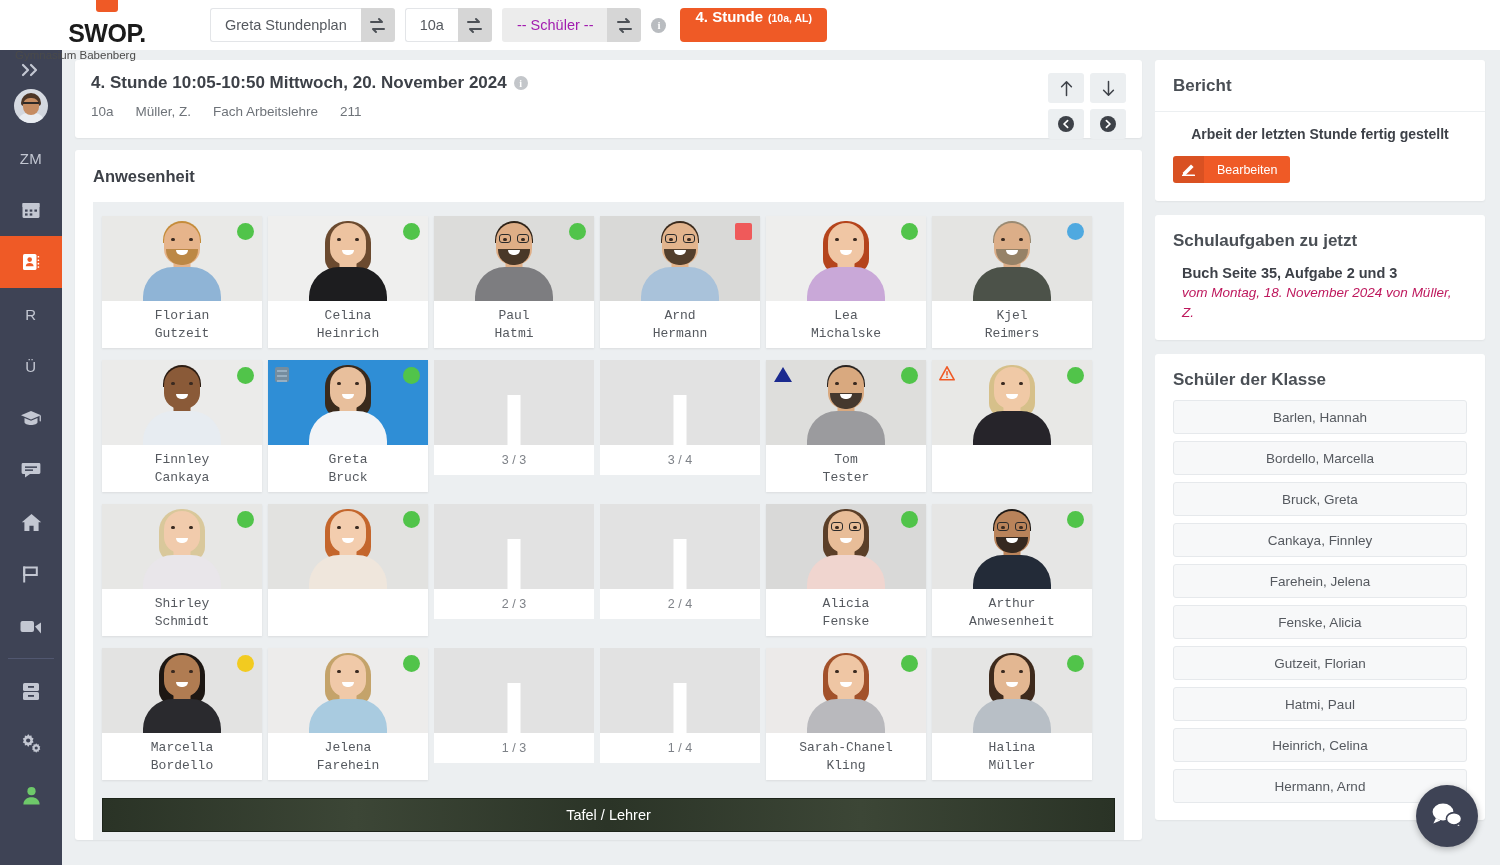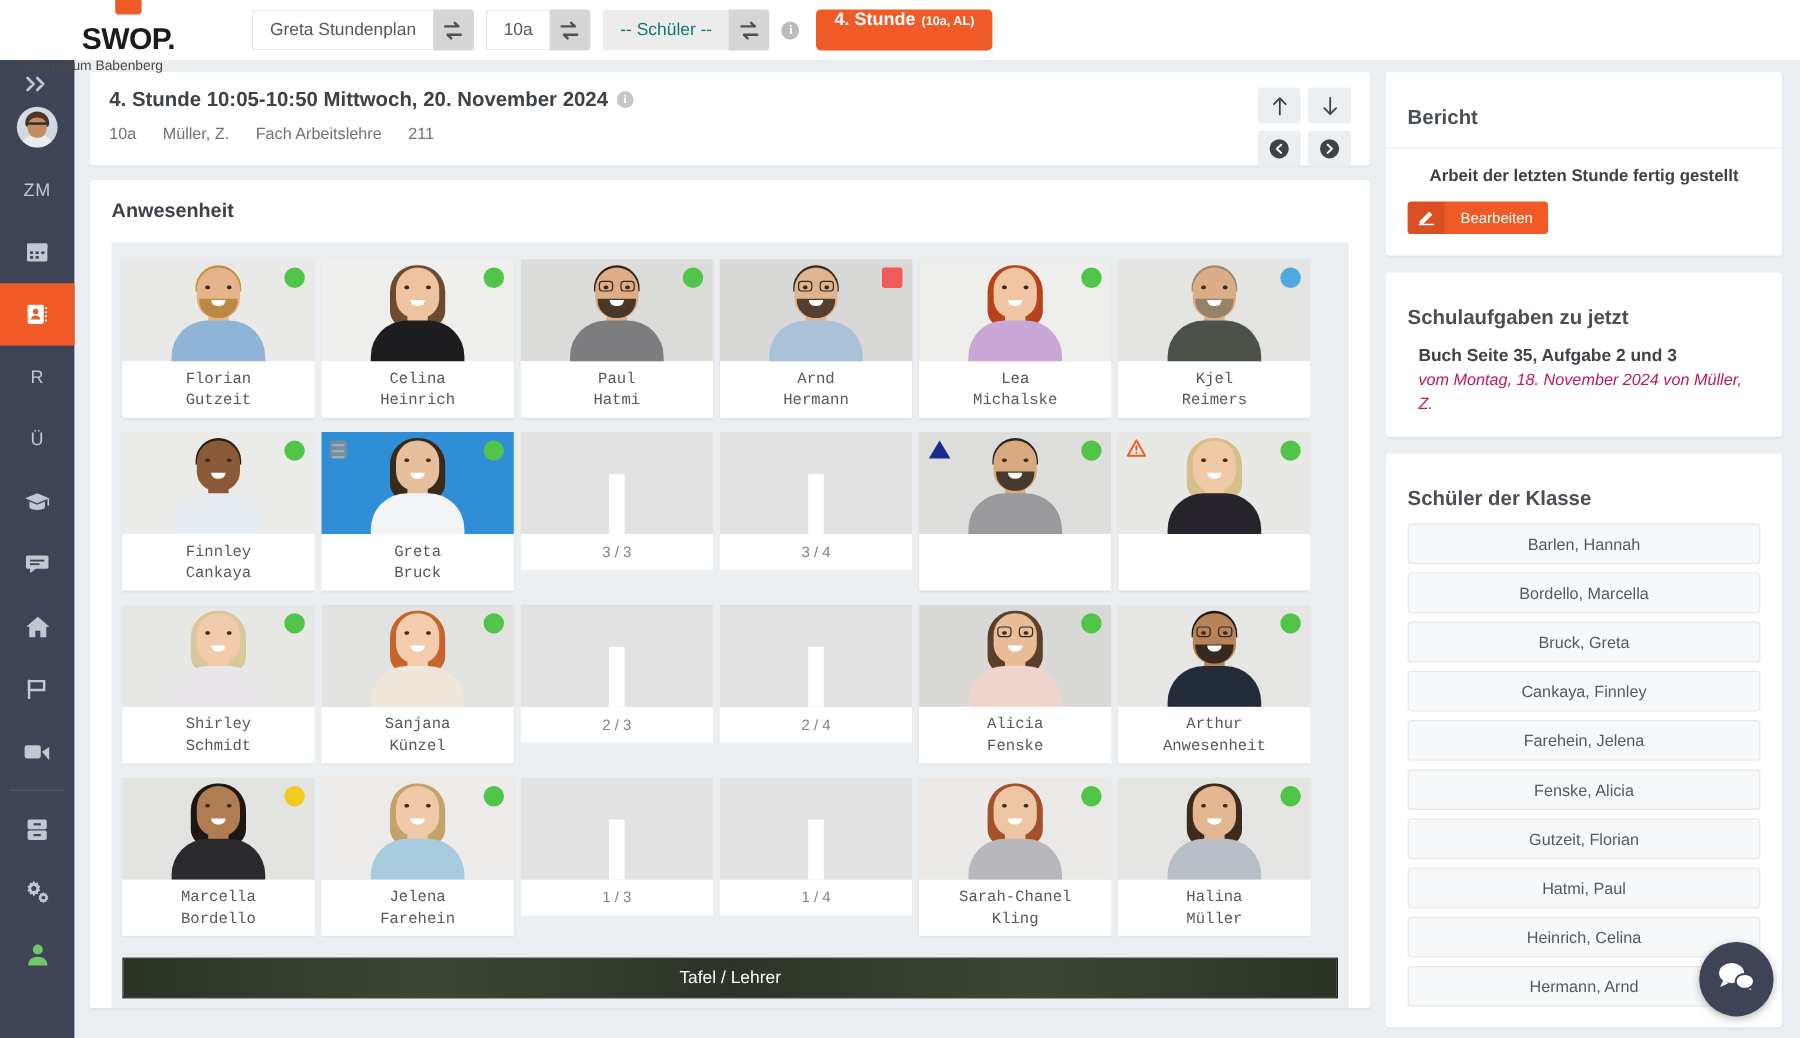--- a/index.html
+++ b/index.html
@@ -28,21 +28,21 @@
   .brand-sub { font-size: 11.5px; color: #4a4a4a; margin-top: 1px; margin-left: 1px; }
 
   .ctrls { display: flex; align-items: center; margin-left: 10px; }
   .seg { display: flex; align-items: center; height: 34px; margin-right: 10px; }
   .seg .fld {
     height: 34px; display: flex; align-items: center; justify-content: center;
     padding: 0 14px; font-size: 14.5px; color: #55595f;
     background: #ffffff; border: 1px solid #e3e5e8; border-right: none;
     border-radius: 3px 0 0 3px; white-space: nowrap;
   }
-  .seg .fld.muted { background: #ececec; border-color: #ececec; color: #0f766e; }
+  .seg .fld.muted { background: #ececec; border-color: #ececec; color: #a21caf; }
   .seg .swapbtn {
     height: 34px; width: 34px; display: flex; align-items: center; justify-content: center;
     background: #d6d6d6; border-radius: 0 3px 3px 0; color: #4c5056;
     cursor: pointer;
   }
   .info-dot {
     width: 15px; height: 15px; border-radius: 50%; background: #b9bcc0; color: #fff;
     font-size: 11px; font-weight: bold; display: flex; align-items: center; justify-content: center;
     margin-right: 14px; font-family: "Liberation Serif", serif;
   }
@@ -161,21 +161,21 @@
   .pp .mouth { position:absolute; left:50%; transform:translateX(-50%); width:12px; height:5px; bottom:46px; background:#fff; border-radius:0 0 6px 6px; }
   .pp .eye { position:absolute; width:4px; height:3px; border-radius:2px; background:#3a2a20; bottom:60px; }
   .pp .eye.l { left:50%; margin-left:-11px } .pp .eye.r { left:50%; margin-left:7px }
 
   
   .right {
     position: absolute; top: 50px; left: 1155px; width: 345px; height: 815px;
     background: #eceff1; padding: 10px 15px 0 0; overflow: hidden;
   }
   .rcard { background: #ffffff; border-radius: 3px; margin-bottom: 14px; box-shadow: 0 1px 2px rgba(0,0,0,.05); }
-  .rcard-head { font-size: 17px; font-weight: bold; color: #4a4f55; padding: 28px 18px 15px 18px; border-bottom: 1px solid #eceff1; }
+  .rcard-head { font-size: 17px; font-weight: bold; color: #4a4f55; padding: 16px 18px 15px 18px; border-bottom: 1px solid #eceff1; }
   .rcard-head.noline { border-bottom: none; padding-bottom: 10px; }
   .rcard-body { padding: 14px 18px 18px 18px; }
   .report-text { font-size: 14px; font-weight: bold; color: #3d4148; text-align: center; margin-bottom: 14px; }
   .edit-btn {
     display: inline-flex; align-items: stretch; background: #ef5a26; border-radius: 3px;
     overflow: hidden; cursor: pointer; height: 27px;
   }
   .edit-btn .ic { width: 31px; display: flex; align-items: center; justify-content: center; background: rgba(0,0,0,.09); color:#fff; }
   .edit-btn .lb { display: flex; align-items: center; padding: 0 13px; color: #fff; font-size: 12.5px; }
   .hw-title { font-size: 14.5px; font-weight: bold; color: #3d4148; padding-left: 9px; }
@@ -627,20 +627,24 @@
     <div class="beard" style="background:#2a2420;opacity:.85"></div>
     <div class="eye l"></div>
                         <div class="eye r"></div>
     <div class="mouth"></div>
 
     <div class="shoulders" style="background:#9b9b9e"></div>
   </div>
             <div class="mark-tri"></div>
             <div class="badge green"></div>
           </div>
+          <div class="namebox">
+            <span>Tom</span>
+            <span>Tester</span>
+          </div>
         </div>
                 </div>
               </div>
               <div class="seat">
                 <div class="seat-inner">
         <div class="student">
           <div class="photo" style="">
             <div class="pp">
     <div class="bg" style="background:#e8e8e6"></div>
     <div class="hairlong" style="width:46px;height:52px;bottom:28px;background:#d6c08a"></div>
@@ -703,24 +707,20 @@
     <div class="neck" style="background:#f3cdae"></div>
 
     <div class="eye l"></div>
                         <div class="eye r"></div>
     <div class="mouth"></div>
 
     <div class="shoulders" style="background:#efe6dc"></div>
   </div>
 
             <div class="badge green"></div>
-          </div>
-          <div class="namebox">
-            <span>Sanjana</span>
-            <span>Künzel</span>
           </div>
         </div>
                 </div>
               </div>
               <div class="seat">
                 <div class="seat-inner">
         <div class="empty">
           <div class="empty-top"></div>
           <div class="empty-label">2 / 3</div>
         </div>

